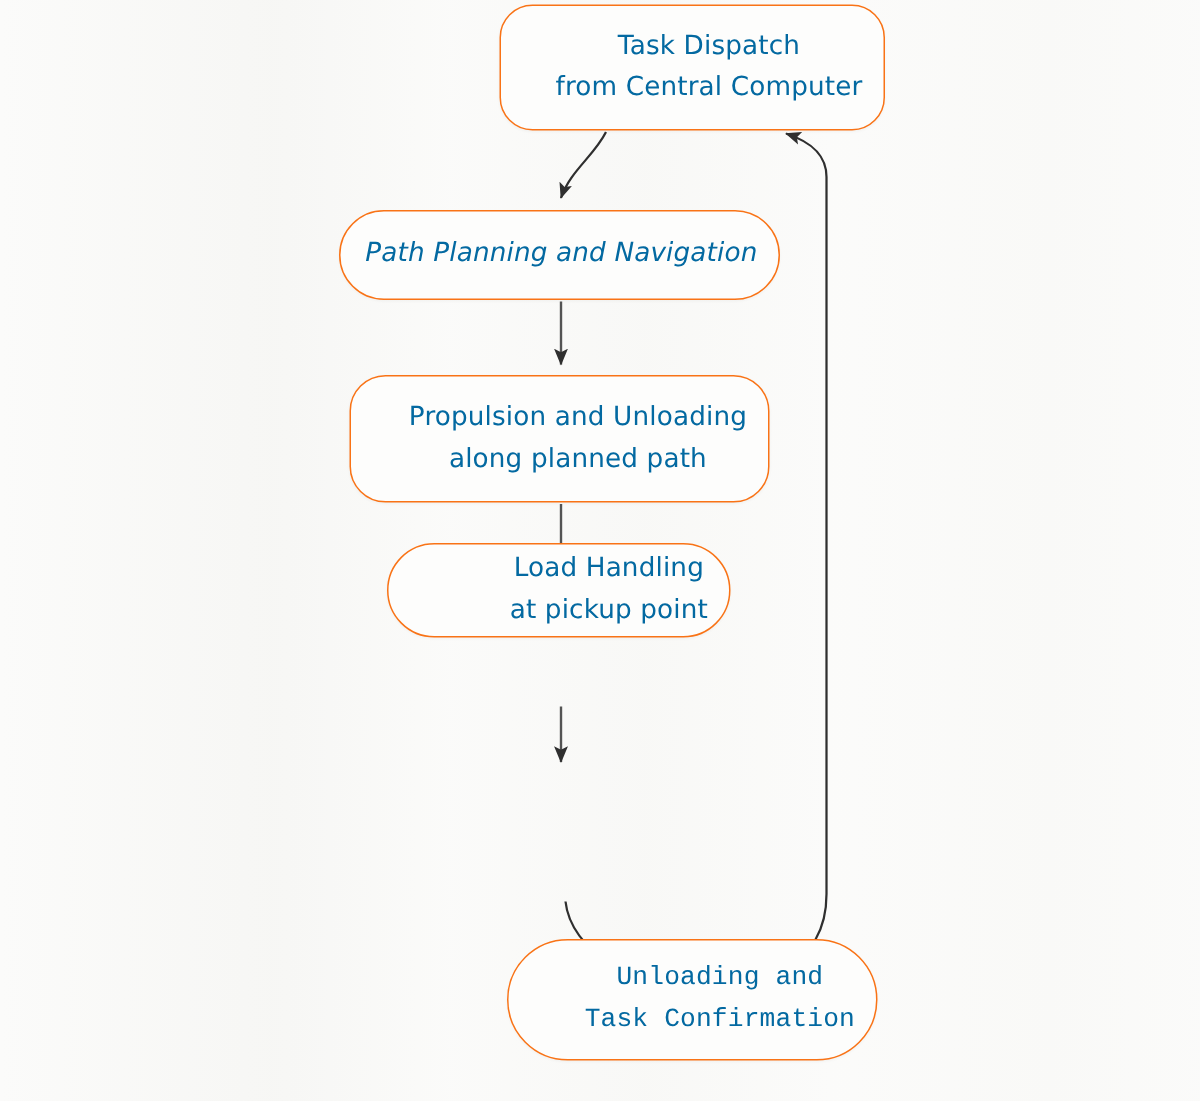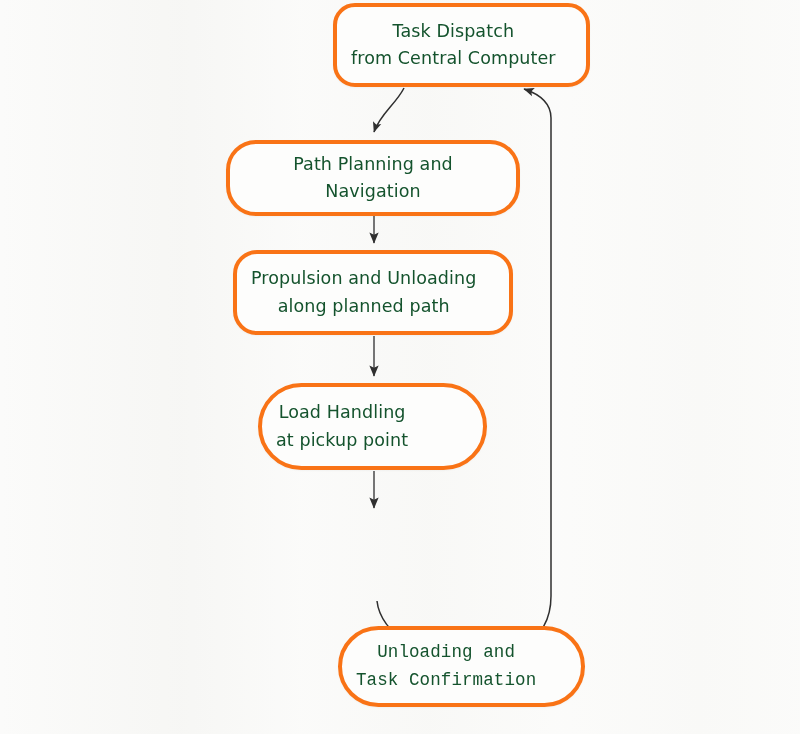--- a/index.html
+++ b/index.html
@@ -37,26 +37,26 @@
     left: 0;
     top: 0;
     width: 800px;
     height: 734px;
     overflow: visible;
   }
   .node {
     position: absolute;
     box-sizing: border-box;
     background: #fdfdfc;
-    border: 4px solid #f97316;
+    border: 1px solid #f97316;
     display: flex;
     align-items: center;
-    justify-content: flex-start;
+    justify-content: flex-end;
     text-align: center;
-    color: #14532d;
+    color: #0369a1;
     font-size: 17.5px;
     line-height: 1.55;
     letter-spacing: 0.1px;
     box-shadow: 0 1px 2px rgba(0,0,0,0.035);
   }
   .node .label {
     display: block;
     white-space: pre-line;
     padding: 0 14px;
   }
@@ -84,30 +84,30 @@
     <path d="M 377 601 C 379 620, 393 634, 409 645" fill="none" stroke="#2f2f2f" stroke-width="1.5" marker-end="url(#arrowhead)"></path>
 
     <path d="M 517 651 C 543 636, 551 618, 551 596 L 551 118 C 551 104, 542 95, 524 89" fill="none" stroke="#2f2f2f" stroke-width="1.5" marker-end="url(#arrowhead)"></path>
   </svg>
 
   <div class="node" style="left:333px; top:3px; width:257px; height:84px; border-radius:22px;">
     <span class="label">Task Dispatch
 from Central Computer</span>
   </div>
 
-  <div class="node" style="left:226px; top:140px; width:294px; height:76px; border-radius:30px;">
+  <div class="node" style="left:226px; top:140px; width:294px; height:60px; border-radius:30px;font-style:italic;">
     <span class="label">Path Planning and Navigation</span>
   </div>
 
   <div class="node" style="left:233px; top:250px; width:280px; height:85px; border-radius:24px;">
     <span class="label">Propulsion and Unloading
 along planned path</span>
   </div>
 
-  <div class="node" style="left:258px; top:383px; width:229px; height:87px; border-radius:44px;">
+  <div class="node" style="left:258px; top:362px; width:229px; height:63px; border-radius:44px;">
     <span class="label">Load Handling
 at pickup point</span>
   </div>
 
 
   <div class="node" style="left:338px; top:626px; width:247px; height:81px; border-radius:41px;font-family:Liberation Mono, monospace;">
     <span class="label">Unloading and
 Task Confirmation</span>
   </div>
 

